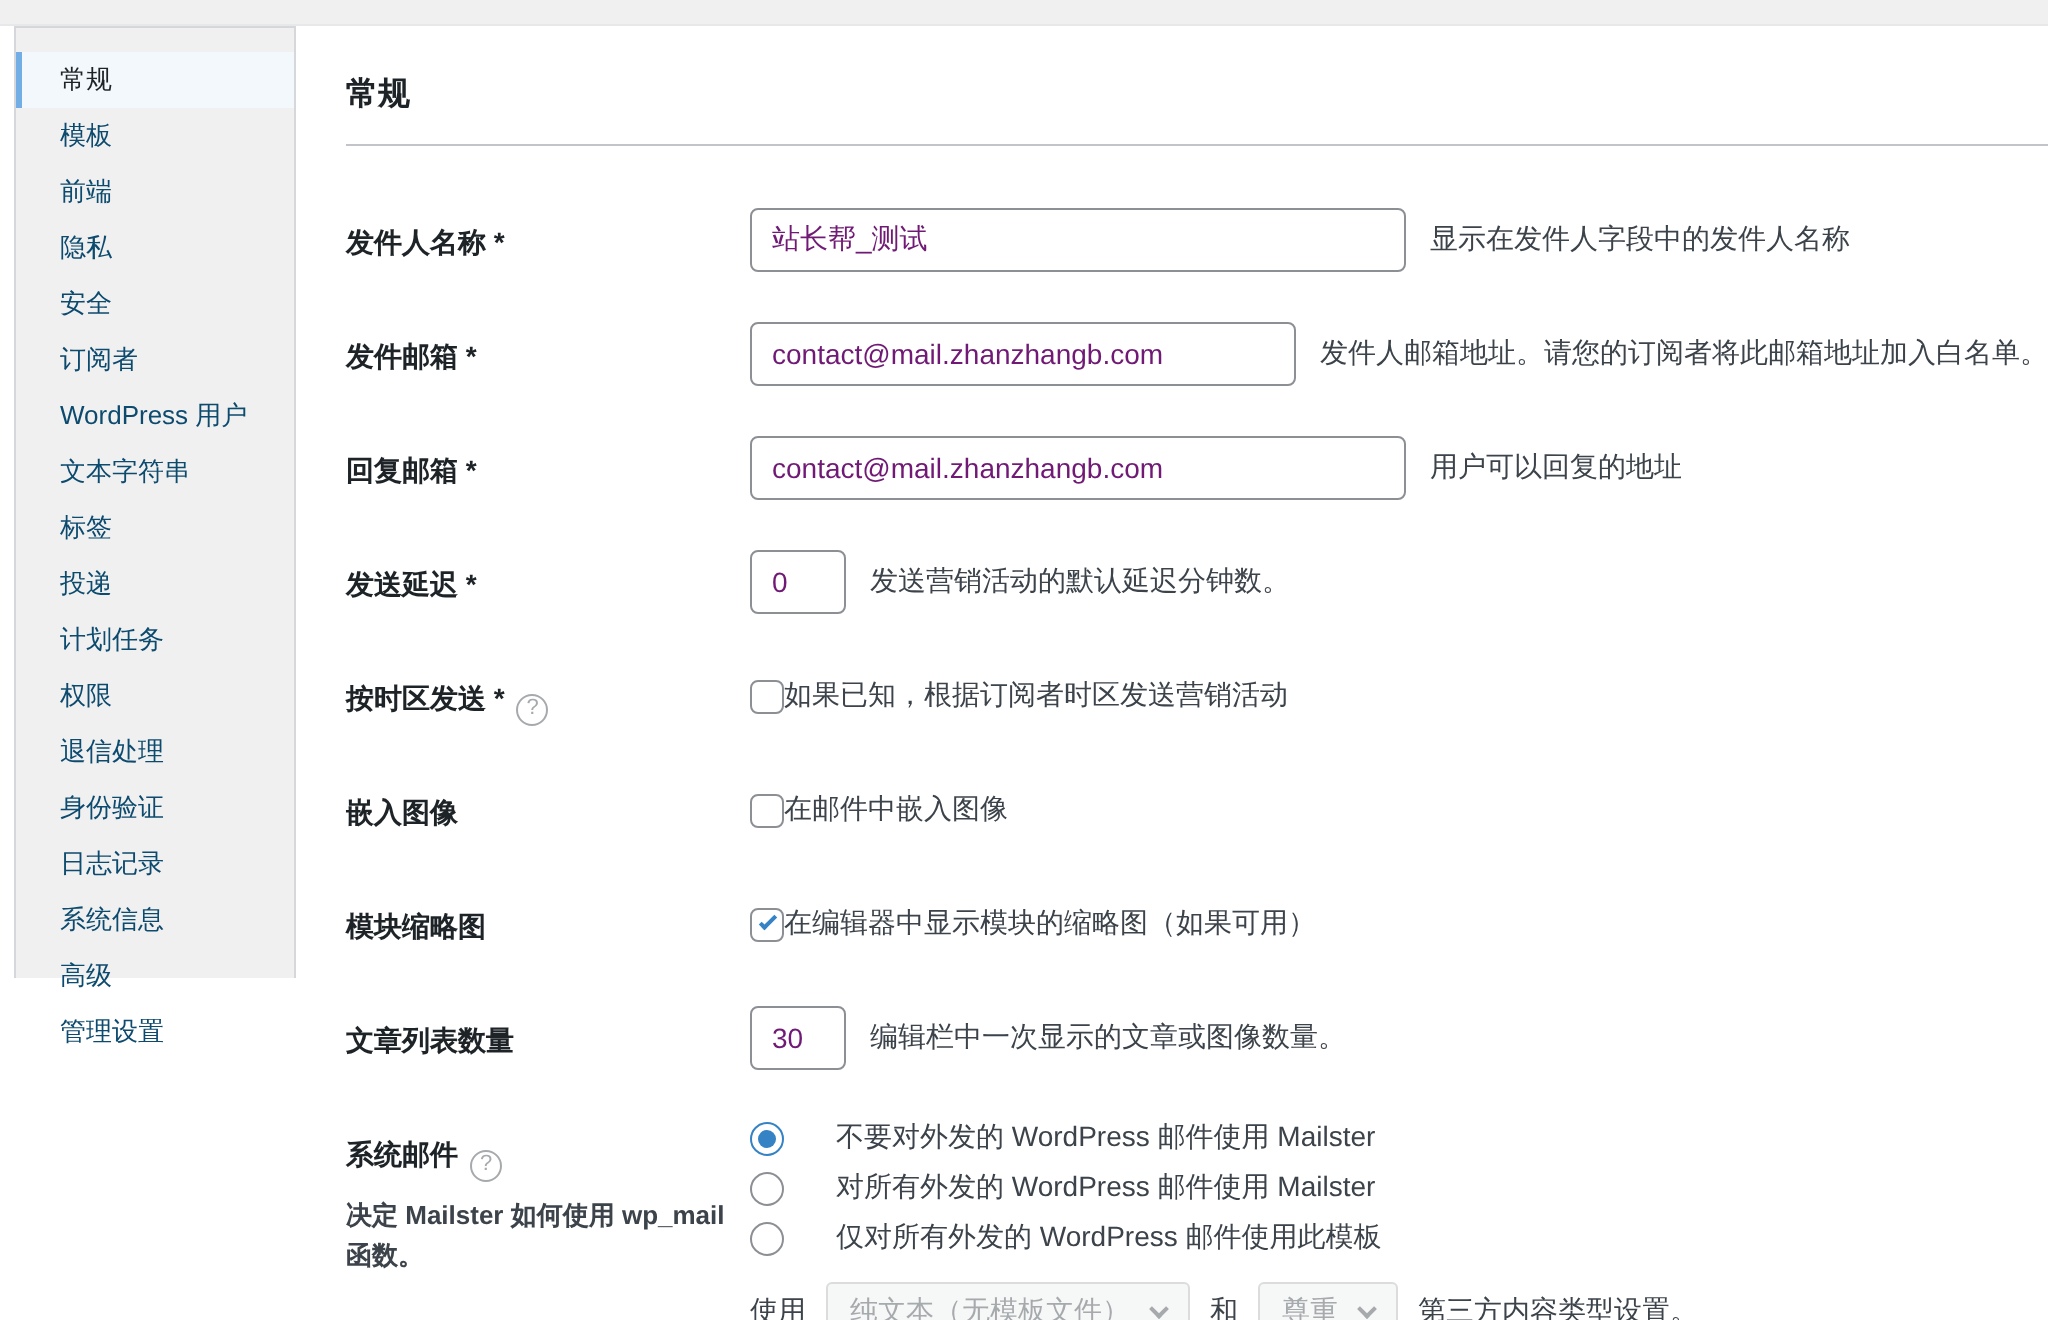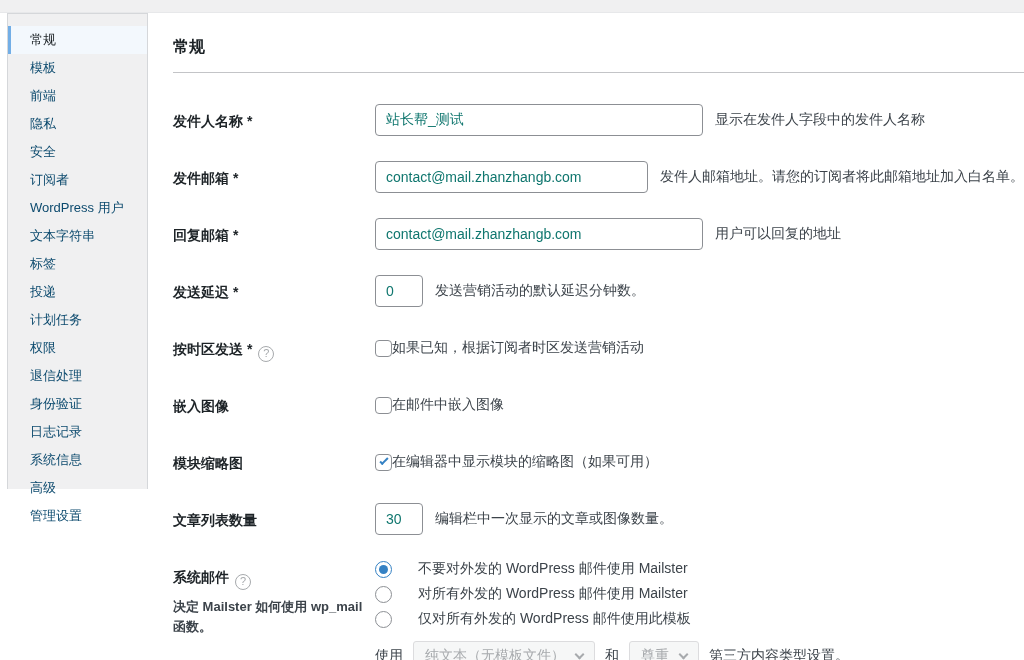--- a/index.html
+++ b/index.html
@@ -57,21 +57,21 @@
     flex:1; min-width:0;
     display:flex; align-items:center; gap:12px;
     min-height:32px;
   }
   .row-control.column { flex-direction:column; align-items:flex-start; gap:0; }
 
   .text-input {
     width:328px; height:32px;
     border:1px solid #8c8f94; border-radius:4px;
     padding:0 10px;
-    font-family:inherit; font-size:14px; color:#0f766e;
+    font-family:inherit; font-size:14px; color:#701a75;
     background:#fff;
   }
   .small-input { width:48px; }
   .desc { color:#3c434a; white-space:nowrap; }
 
   
   .check-label { display:flex; align-items:center; cursor:pointer; }
   .checkbox {
     width:17px; height:17px; flex-shrink:0;
     border:1px solid #8c8f94; border-radius:4px; background:#fff;

